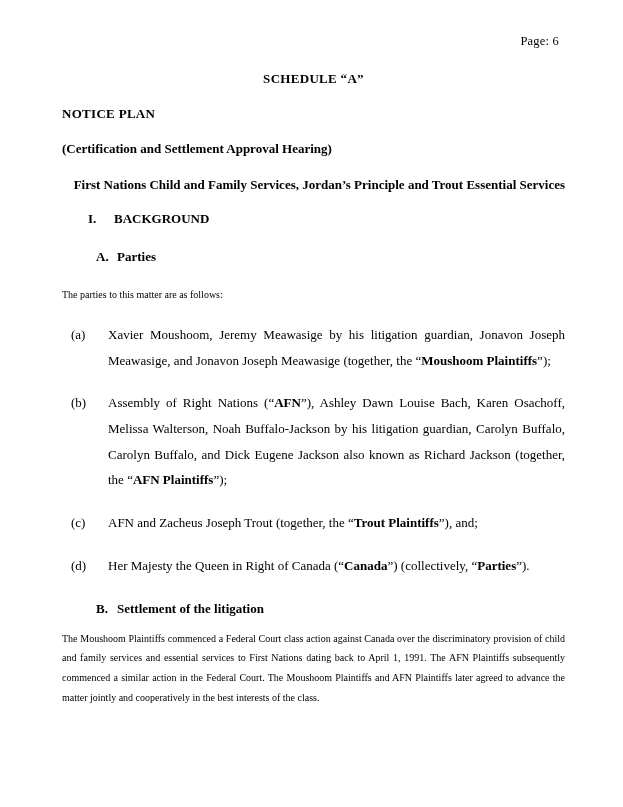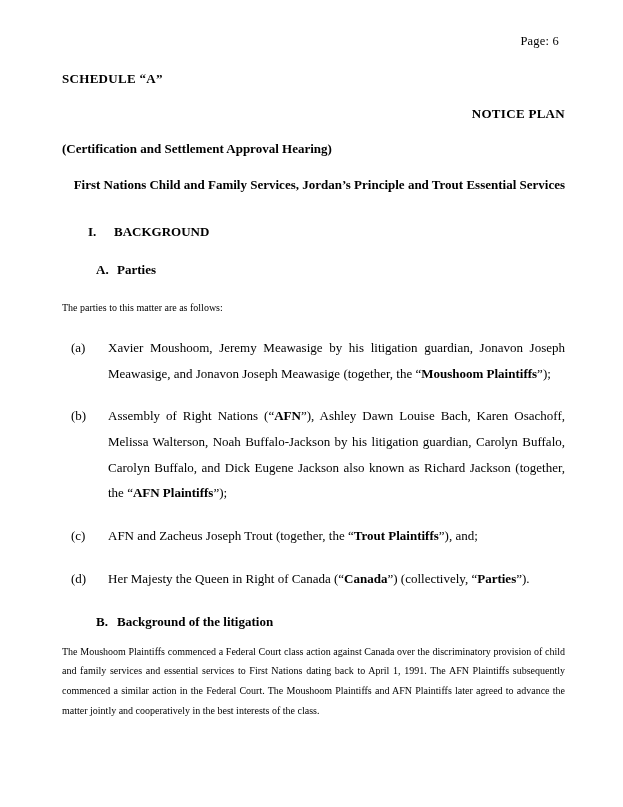--- a/index.html
+++ b/index.html
@@ -22,48 +22,49 @@
     padding: 34px 58px 0 62px;
     background: #ffffff;
   }
   .page-number {
     text-align: right;
     font-size: 12.5px;
     letter-spacing: 0.2px;
     margin: 0 6px 0 0;
   }
   .doc-title {
+    text-align: center;
     font-weight: bold;
     font-size: 13px;
     letter-spacing: 0.3px;
     margin-top: 22px;
   }
   .doc-subtitle {
-    text-align: right;
+    text-align: left;
     font-weight: bold;
     font-size: 13px;
     letter-spacing: 0.3px;
     margin-top: 19px;
   }
   .doc-paren {
     text-align: left;
     font-weight: bold;
     font-size: 13px;
     margin-top: 19px;
   }
   .doc-matter {
     text-align: right;
     font-weight: bold;
     font-size: 13px;
     margin-top: 20px;
   }
   .heading-1 {
     font-weight: bold;
     font-size: 13px;
-    margin-top: 31px;
+    margin-top: 18px;
     padding-left: 26px;
   }
   .heading-1 .num {
     display: inline-block;
     width: 26px;
   }
   .heading-2 {
     font-weight: bold;
     font-size: 13px;
     margin-top: 22px;
@@ -136,18 +137,18 @@
     <span class="label">(c)</span>
     <span>AFN and Zacheus Joseph Trout (together, the “</span><b>Trout Plaintiffs</b><span>”), and;</span>
   </div>
 
   <div class="list-item">
     <span class="label">(d)</span>
     <span>Her Majesty the Queen in Right of Canada (“</span><b>Canada</b><span>”) (collectively, “</span><b>Parties</b><span>”).</span>
   </div>
 
   <div class="heading-2">
-    <span class="num">B.</span><span>Background of the litigation</span>
+    <span class="num">B.</span><span>Settlement of the litigation</span>
   </div>
 
   <div class="para body">The Moushoom Plaintiffs commenced a Federal Court class action against Canada over the discriminatory provision of child and family services and essential services to First Nations dating back to April 1, 1991. The AFN Plaintiffs subsequently commenced a similar action in the Federal Court. The Moushoom Plaintiffs and AFN Plaintiffs later agreed to advance the matter jointly and cooperatively in the best interests of the class.</div>
 
 </div>
 
 </body></html>

